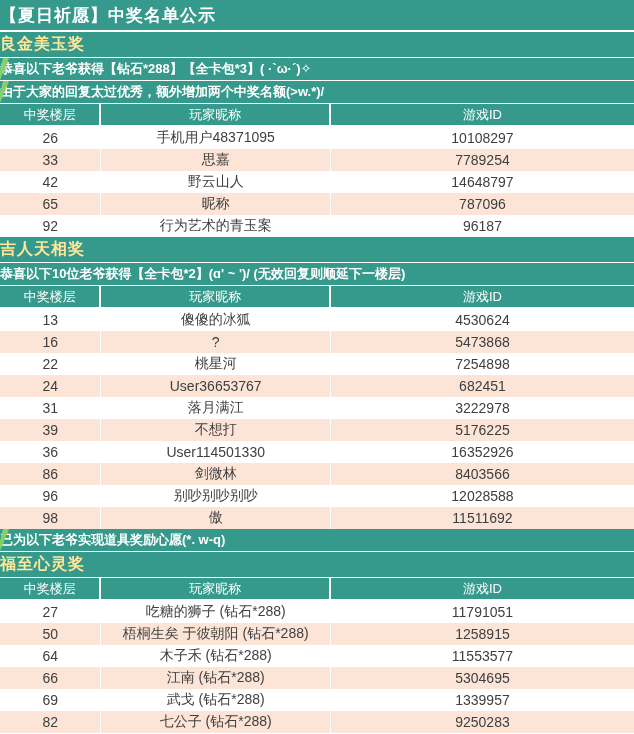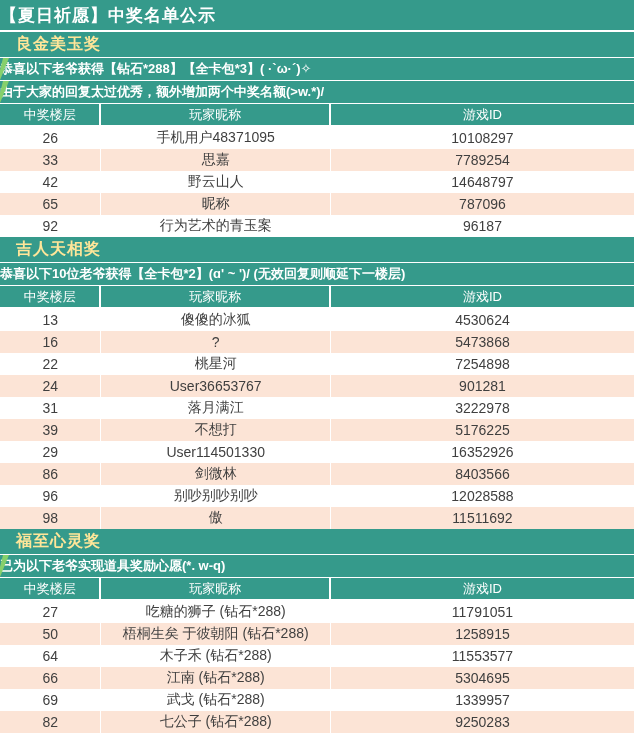--- a/index.html
+++ b/index.html
@@ -3,21 +3,21 @@
 <meta charset="utf-8">
 <style>
   * { margin:0; padding:0; box-sizing:border-box; }
   body { background:#fff; font-family:"Liberation Sans","DejaVu Sans",sans-serif; }
   .sheet { width:634px; height:734px; background:#fff; overflow:hidden; }
 
   .band { background:#359a8b; display:flex; align-items:center; justify-content:flex-start; position:relative; }
   .title-row { height:30px; margin-bottom:2px; }
   .title-row .t { color:#fff; font-weight:bold; font-size:17px; letter-spacing:1px; }
 
-  .section-title { height:25px; margin-bottom:1px;padding-left:16px; }
+  .section-title { height:25px; margin-bottom:1px; }
   .section-title .t { color:#ffe699; font-weight:bold; font-size:16px; letter-spacing:1px; }
   .mt { margin-top:0; }
 
   .subtitle { height:22px; margin-bottom:1px; }
   .subtitle .t { color:#fff; font-weight:bold; font-size:13px; }
 
   .leaf { position:absolute; left:0; top:0; width:9px; height:100%;
           clip-path:polygon(0 100%, 9px 0, 3px 0, 0 55%);
           background:#86d06c; }
 
@@ -109,60 +109,60 @@
       <div class="cell c3">5473868</div>
     </div>
     <div class="row">
       <div class="cell c1">22</div>
       <div class="cell c2">桃星河</div>
       <div class="cell c3">7254898</div>
     </div>
     <div class="row">
       <div class="cell c1">24</div>
       <div class="cell c2">User36653767</div>
-      <div class="cell c3">901281</div>
+      <div class="cell c3">682451</div>
     </div>
     <div class="row">
       <div class="cell c1">31</div>
       <div class="cell c2">落月满江</div>
       <div class="cell c3">3222978</div>
     </div>
     <div class="row">
       <div class="cell c1">39</div>
       <div class="cell c2">不想打</div>
       <div class="cell c3">5176225</div>
     </div>
     <div class="row">
-      <div class="cell c1">29</div>
+      <div class="cell c1">36</div>
       <div class="cell c2">User114501330</div>
       <div class="cell c3">16352926</div>
     </div>
     <div class="row">
       <div class="cell c1">86</div>
       <div class="cell c2">剑微林</div>
       <div class="cell c3">8403566</div>
     </div>
     <div class="row">
       <div class="cell c1">96</div>
       <div class="cell c2">别吵别吵别吵</div>
       <div class="cell c3">12028588</div>
     </div>
     <div class="row">
       <div class="cell c1">98</div>
       <div class="cell c2">傲</div>
       <div class="cell c3">11511692</div>
     </div>
   </div>
 
+  <div class="band subtitle">
+    <span class="leaf"></span>
+    <span class="t">已为以下老爷实现道具奖励心愿(*. w-q)</span>
+  </div>
   <div class="band section-title mt">
     <span class="t">福至心灵奖</span>
-  </div>
-  <div class="band subtitle">
-    <span class="leaf"></span>
-    <span class="t">已为以下老爷实现道具奖励心愿(*. w-q)</span>
   </div>
   <div class="thead">
     <div class="cell c1">中奖楼层</div>
     <div class="cell c2">玩家昵称</div>
     <div class="cell c3">游戏ID</div>
   </div>
   <div>
     <div class="row">
       <div class="cell c1">27</div>
       <div class="cell c2">吃糖的狮子 (钻石*288)</div>

